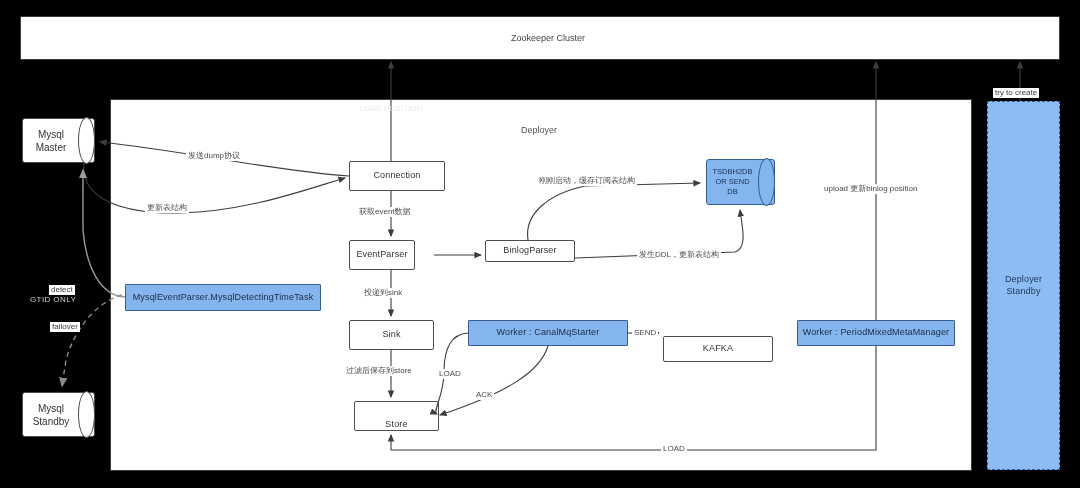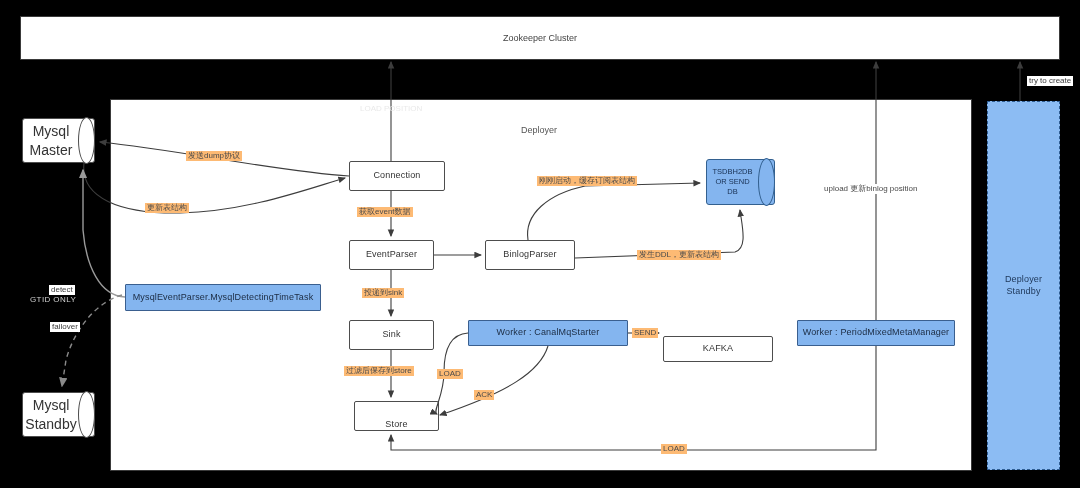--- a/index.html
+++ b/index.html
@@ -69,29 +69,29 @@
     border-radius: 50%;
     background: #ffffff;
     box-sizing: border-box;
   }
   .cyl.blue .cap { background: #84b5ef; border-color: #33608f; }
   .cyl .label {
     position: absolute;
     left: 2px; top: 0; bottom: 0; right: 17px;
     display: flex; align-items: center; justify-content: center;
     text-align: center;
-    font-size: 14px; color: #333333; line-height: 1.3;
+    font-size: 10px; color: #333333; line-height: 1.3;
   }
   .cyl.blue .label { color: #183052; right: 20px; left: 4px; font-size: 7.5px; }
 
   .edge-label {
     position: absolute;
     font-size: 8px;
     color: #4a4a4a;
-    background: #fdba74;
+    background: #ffffff;
     padding: 0 2px;
     white-space: nowrap;
     line-height: 1.2;
   }
   .edge-label.ondark {
     background: transparent;
     color: #e9e9e9;
   }
   .edge-label.chip {
     background: #ffffff;
@@ -113,21 +113,21 @@
     width: 1080px; height: 488px;
     pointer-events: none;
   }
 </style>
 </head>
 <body>
 
 <div id="stage">
 
   <div class="panel" style="left:20px; top:16px; width:1040px; height:44px;">
-    <div class="caption" style="left:0; top:0; width:100%; height:100%; display:flex; align-items:center; justify-content:center; font-size:9px; color:#444;">Zookeeper Cluster</div>
+    <div class="caption" style="left:8px; top:0; width:100%; height:100%; display:flex; align-items:center; justify-content:center; font-size:9px; color:#444;">Zookeeper Cluster</div>
   </div>
 
   <div class="panel" style="left:110px; top:99px; width:862px; height:372px;"></div>
   <div class="caption" style="left:521px; top:125px;">Deployer</div>
 
   <div class="node dashed-blue" style="left:987px; top:101px; width:73px; height:369px; flex-direction:column; font-size:9px;">
     <span>Deployer</span>
     <span>Standby</span>
   </div>
 
@@ -162,25 +162,25 @@
         <div>OR SEND</div>
         <div>DB</div>
       </div>
     </div>
   </div>
 
   <div class="node rect" style="left:349px; top:161px; width:96px; height:30px;">
     <span>Connection</span>
   </div>
 
-  <div class="node rect" style="left:349px; top:240px; width:85px; height:30px;">
+  <div class="node rect" style="left:349px; top:240px; width:66px; height:30px;">
     <span>EventParser</span>
   </div>
 
-  <div class="node rect" style="left:485px; top:240px; width:90px; height:30px;">
+  <div class="node rect" style="left:485px; top:240px; width:90px; height:22px;">
     <span>BinlogParser</span>
   </div>
 
   <div class="node rect" style="left:349px; top:320px; width:85px; height:30px;">
     <span>Sink</span>
   </div>
 
   <div class="node rect" style="left:354px; top:401px; width:85px; height:30px;align-items:flex-end;">
     <span>Store</span>
   </div>
@@ -274,15 +274,15 @@
   <div class="edge-label" style="left:474px; top:390px;">ACK</div>
 
   <div class="edge-label" style="left:661px; top:444px;">LOAD</div>
 
   <div class="edge-label chip" style="left:49px; top:249px;margin-top:36px;">detect</div>
 
   <div class="edge-label chip" style="left:50px; top:322px;">failover</div>
 
   <div class="edge-label plainlight" style="left:28px; top:295px; font-weight:normal; letter-spacing:.4px;">GTID ONLY</div>
 
-  <div class="edge-label chip" style="left:993px; top:76px;margin-left:34px;">try to create</div>
+  <div class="edge-label chip" style="left:993px; top:88px;">try to create</div>
 
 </div>
 
 </body></html>

